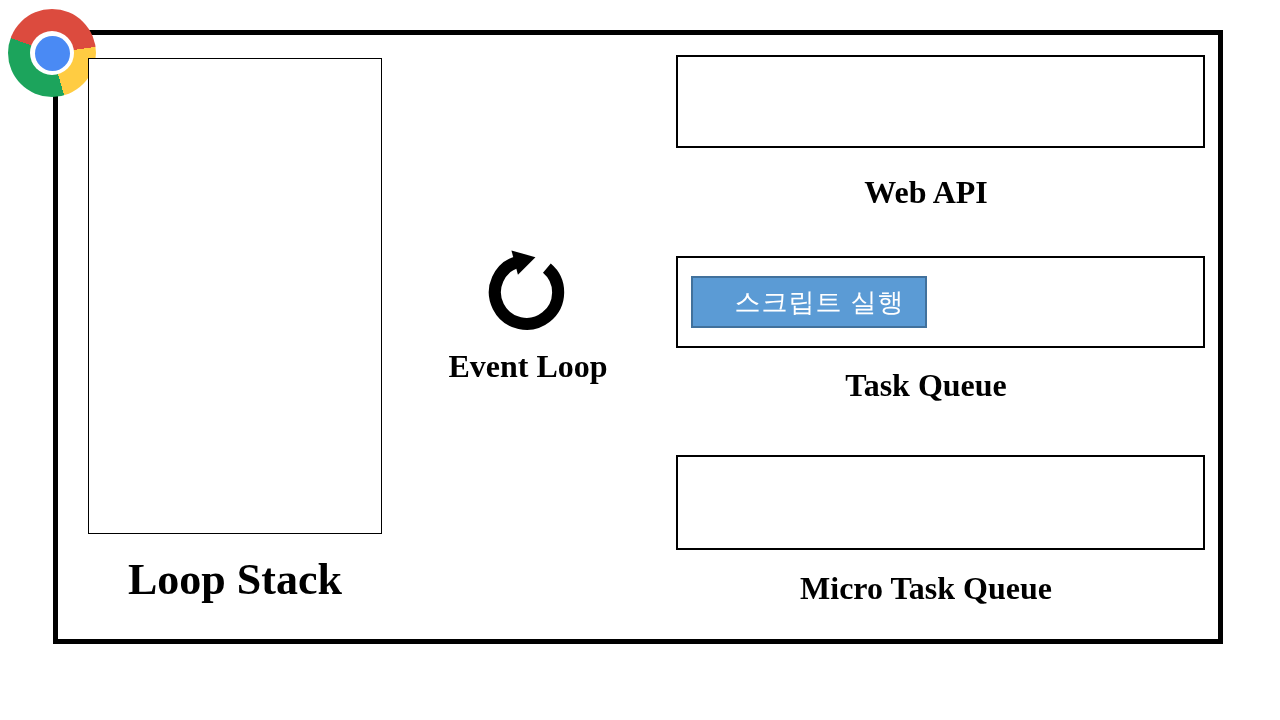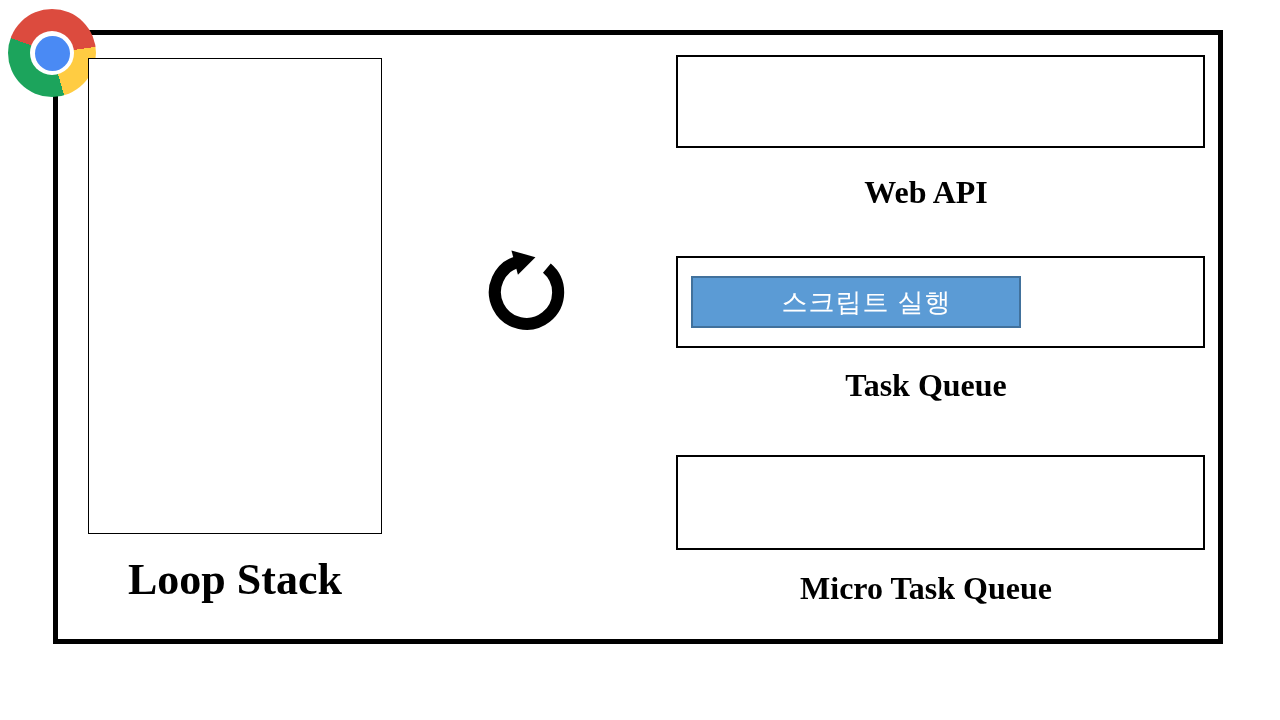--- a/index.html
+++ b/index.html
@@ -65,21 +65,21 @@
     width: 294px; height: 476px;
     border-width: 1.5px;
   }
   .web-api-box   { left: 676px; top: 55px;  width: 529px; height: 93px; }
   .task-queue-box{ left: 676px; top: 256px; width: 529px; height: 92px; }
   .micro-box     { left: 676px; top: 455px; width: 529px; height: 95px; }
   
   .task-item {
     position: absolute;
     left: 691px; top: 276px;
-    width: 330px; height: 52px;
+    width: 236px; height: 52px;
     box-sizing: border-box;
     background: var(--task-item-fill, #5b9bd5);
     border: 2px solid var(--task-item-border, #41719c);
     color: var(--task-item-text, #ffffff);
     font-size: 26px;
     display: flex;
     align-items: center;
     justify-content: center;
     letter-spacing: 1px;
     padding-left: 21px;
@@ -137,20 +137,21 @@
 
   <div class="box call-stack-box"></div>
   <div class="label call-stack-label">Loop Stack</div>
 
   <div class="event-loop-icon">
     <svg viewBox="0 0 100 100" aria-hidden="true">
       <path d="M 71.9 28.0 A 34 34 0 1 1 41.2 21.2" fill="none" stroke="#000000" stroke-width="13" stroke-linecap="butt"></path>
       <polygon points="59.6,16.3 40.8,35.2 33.8,9.2" fill="#000000"></polygon>
     </svg>
   </div>
+  <div class="label event-loop-label">Event Loop</div>
 
   <div class="box web-api-box"></div>
   <div class="label side-label web-api-label">Web API</div>
 
   <div class="box task-queue-box"></div>
   <div class="task-item">스크립트 실행</div>
   <div class="label side-label task-queue-label">Task Queue</div>
 
   <div class="box micro-box"></div>
   <div class="label side-label micro-label">Micro Task Queue</div>

